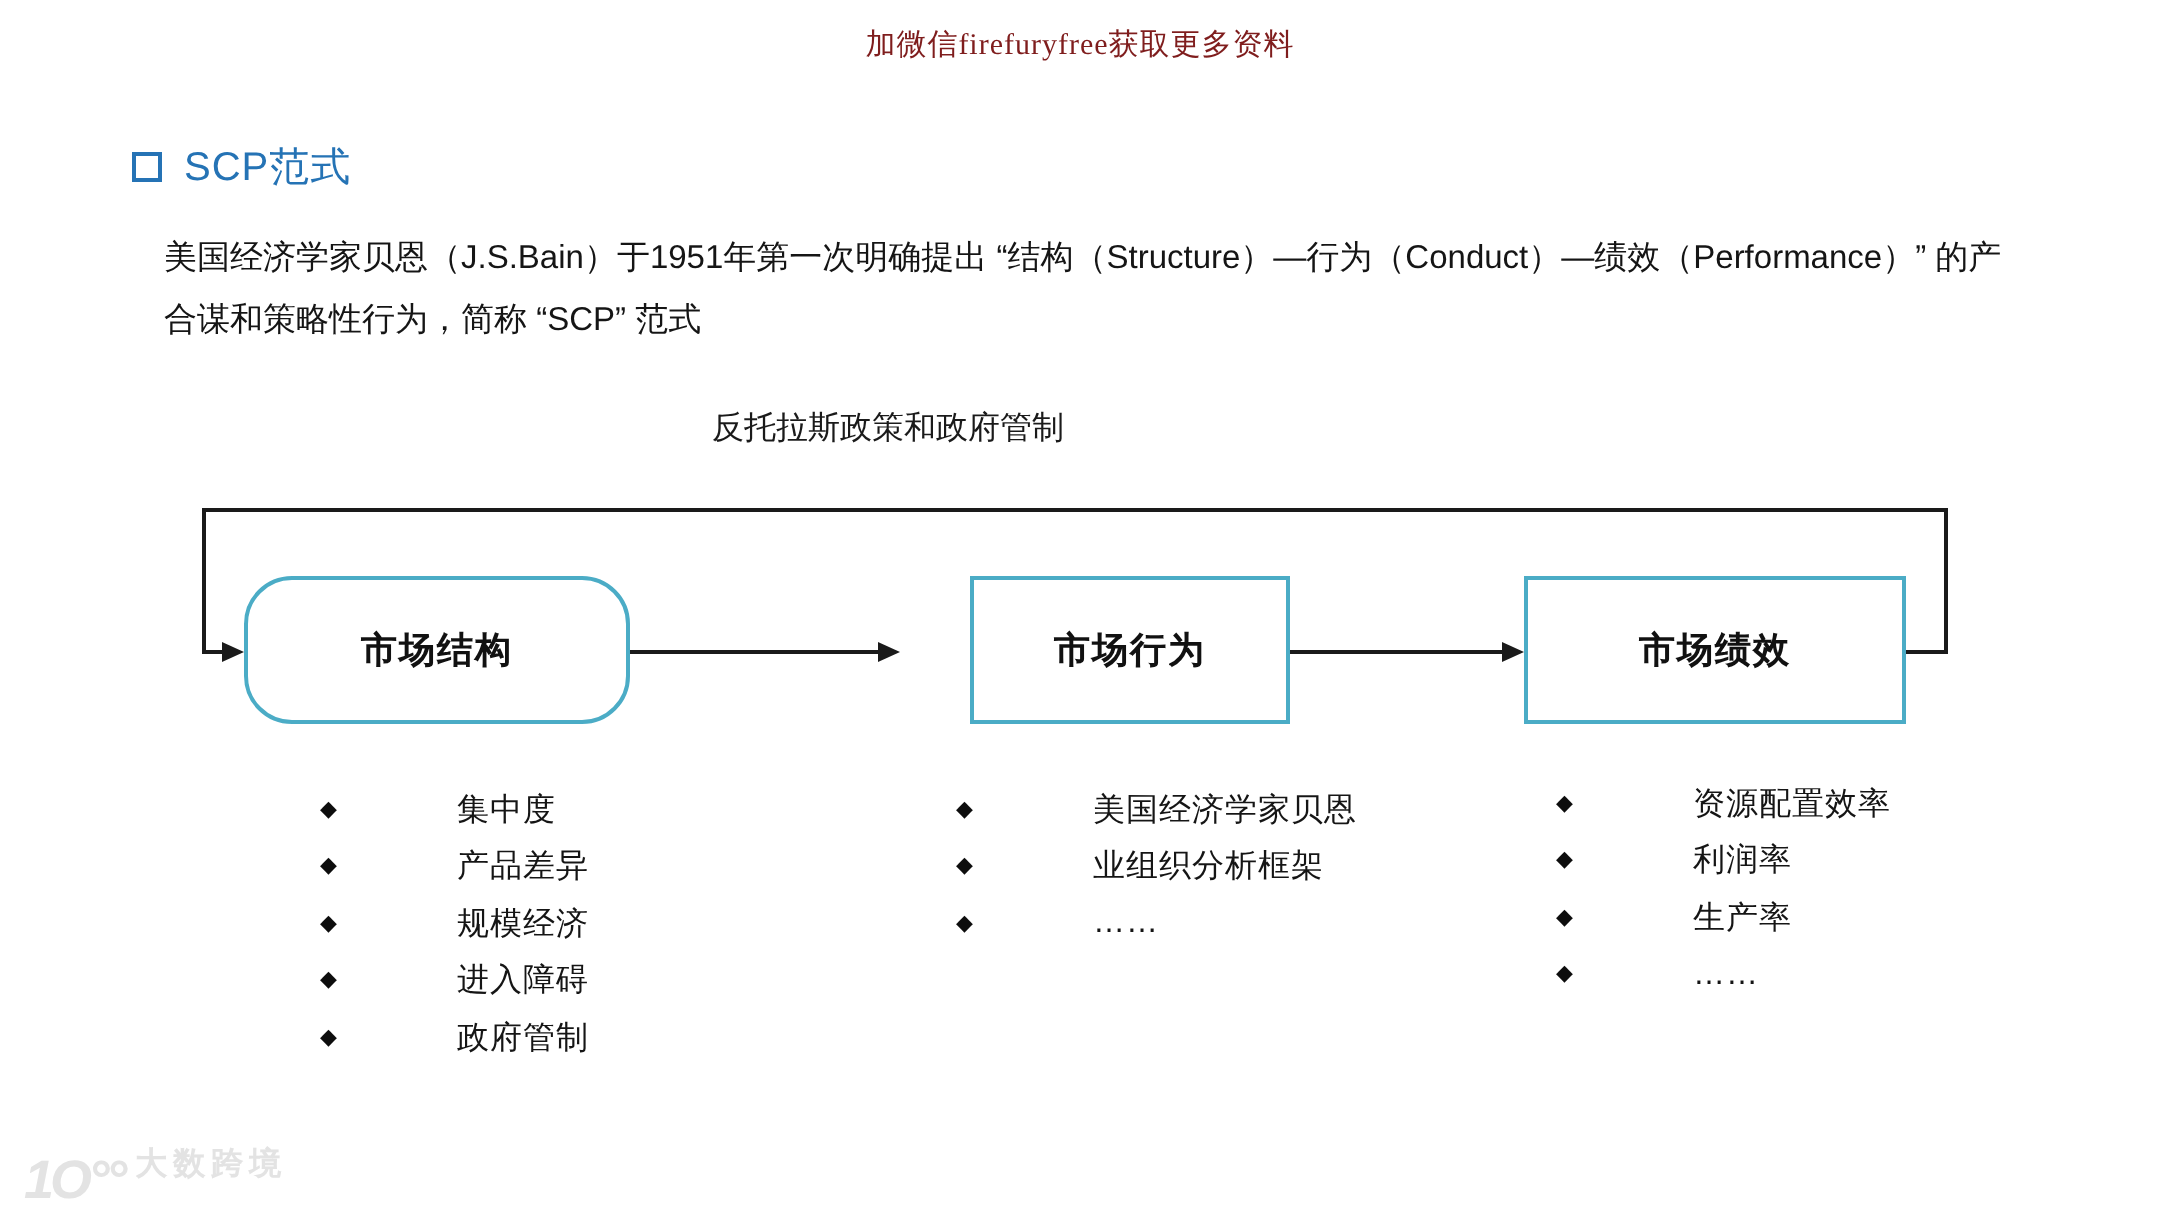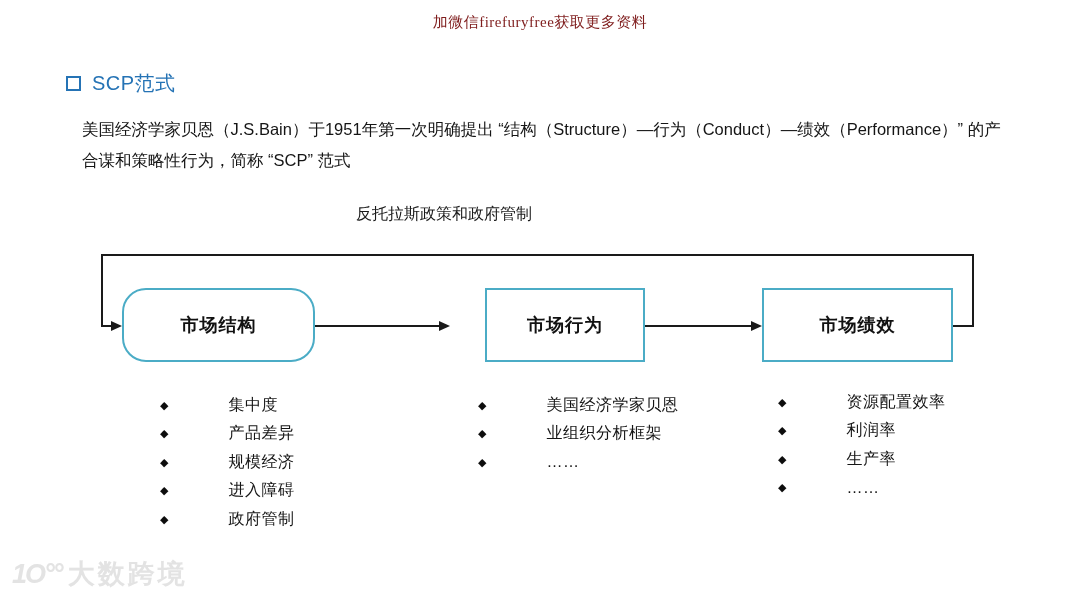--- a/index.html
+++ b/index.html
@@ -36,22 +36,22 @@
 
   ul.factor-list{list-style:none;margin:0;padding:0;position:absolute;}
   ul.factor-list li{height:28.5px;display:flex;align-items:center;gap:12px;}
   .diamond{font-size:11px;color:#0d0d0d;line-height:1;}
   .factor-label{font-size:16px;color:#151515;letter-spacing:.5px;margin-left:48px;}
   ul.list-structure{left:160px;top:391px;}
   ul.list-conduct{left:478px;top:391px;}
   ul.list-performance{left:778px;top:388px;}
 
   .footer-logo{position:absolute;left:12px;top:561px;display:flex;align-items:center;gap:6px;color:#e3e3e3;}
-  .logo-mark{font-size:27px;font-weight:bold;font-style:italic;letter-spacing:-2px;line-height:1;}
-  .logo-text{font-size:27px;font-weight:bold;letter-spacing:3px;line-height:1;}
+  .logo-mark{font-size:27px;font-weight:bold;font-style:italic;letter-spacing:-2px;line-height:1;margin-top:16px;}
+  .logo-text{font-size:16px;font-weight:bold;letter-spacing:3px;line-height:1;}
 </style>
 </head>
 <body>
 
 <div class="canvas">
 
   <div class="top-watermark">加微信firefuryfree获取更多资料</div>
 
   <div class="section-header">
     <span class="section-bullet"></span>

